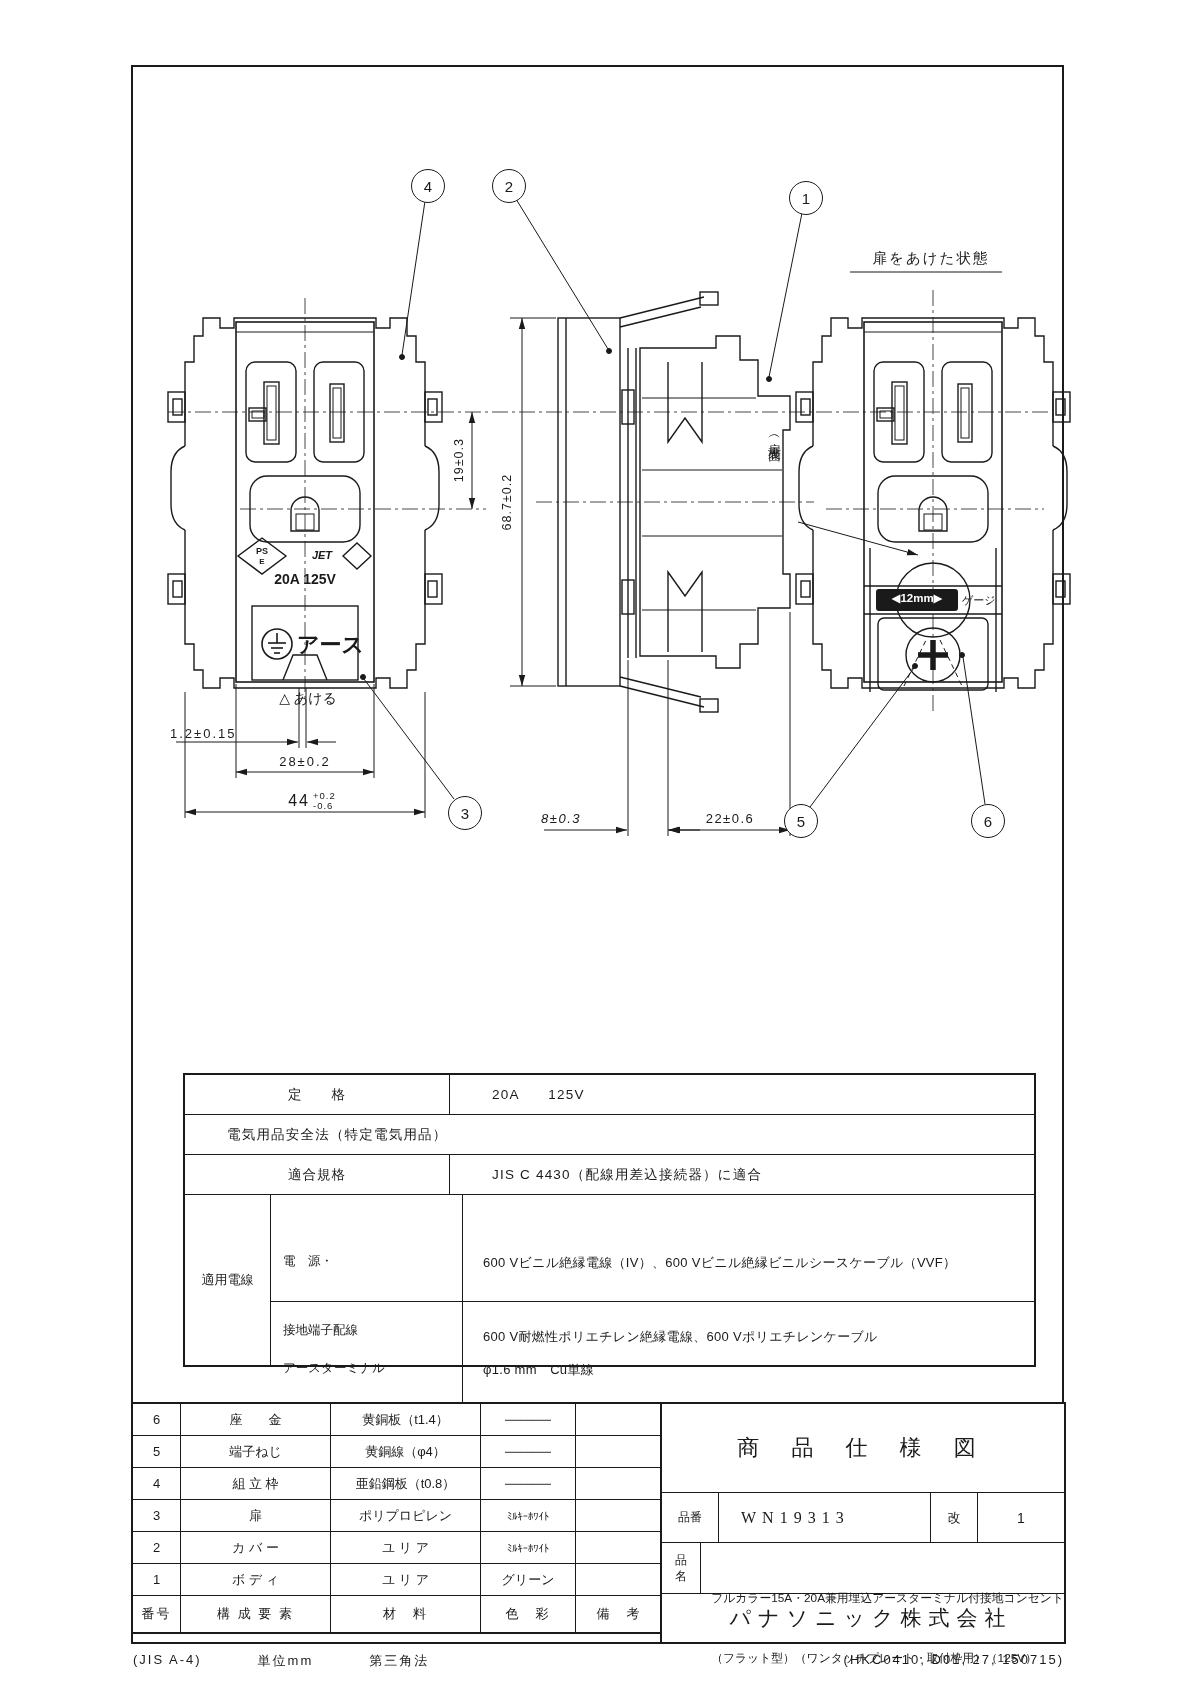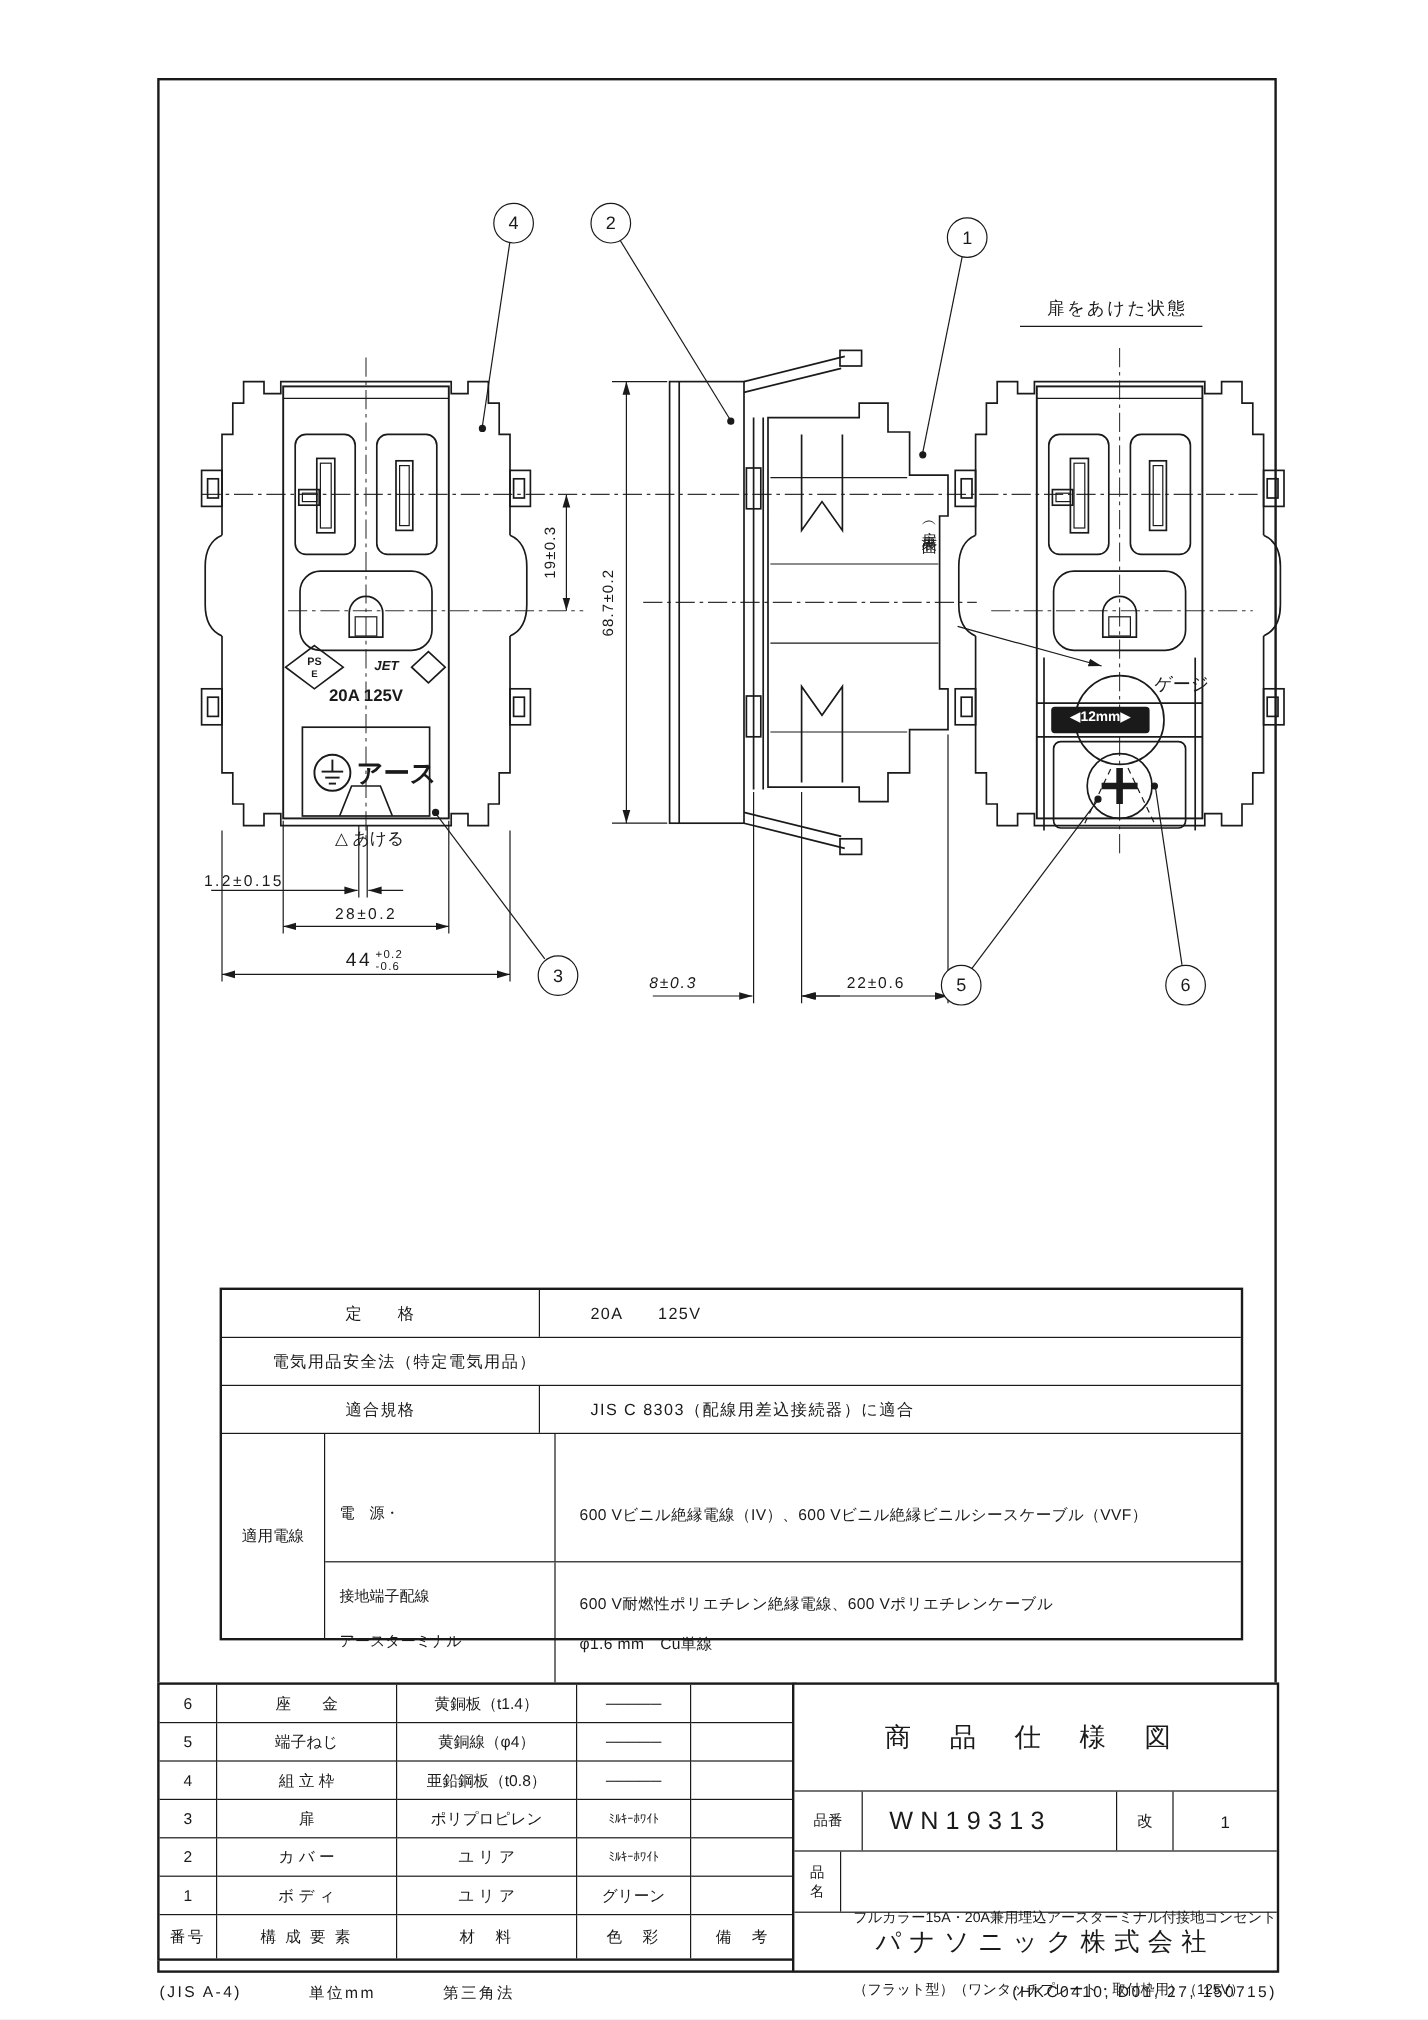--- a/index.html
+++ b/index.html
@@ -37,21 +37,21 @@
   .pc.hdr{height:36px;border-bottom:none;font-size:13px;letter-spacing:2px;}
   .pc.small{font-size:10.5px;letter-spacing:0;}
   
   .tblock{position:absolute;left:660px;top:1402px;width:402px;height:238px;border:2px solid #1a1a1a;border-left-width:2px;
           background:#fff;display:flex;flex-direction:column;}
   .tb-title{height:88px;border-bottom:1.5px solid #1a1a1a;display:flex;align-items:center;justify-content:center;
             font-size:22px;letter-spacing:13px;white-space:pre;}
   .tb-row{display:flex;border-bottom:1.5px solid #1a1a1a;}
   .tb-lab{width:36px;border-right:1.5px solid #1a1a1a;display:flex;align-items:center;justify-content:center;
           font-size:12px;line-height:1.35;word-break:break-all;text-align:center;padding:0 10px;}
-  .tb-pn{flex:1;display:flex;align-items:center;padding-left:22px;font-size:21px;letter-spacing:6px;}
+  .tb-pn{flex:1;display:flex;align-items:center;padding-left:22px;font-size:16px;letter-spacing:6px;font-family:Liberation Serif, serif;}
   .tb-revlab{width:46px;border-left:1.5px solid #1a1a1a;border-right:1.5px solid #1a1a1a;display:flex;
              align-items:center;justify-content:center;font-size:13px;}
   .tb-rev{width:86px;display:flex;align-items:center;justify-content:center;font-size:14px;}
   .tb-name{flex:1;padding:5px 0 0 10px;font-size:11.8px;line-height:20px;white-space:pre;}
   .tb-co{flex:1;display:flex;align-items:center;justify-content:center;font-size:21px;letter-spacing:7px;white-space:pre;}
   .tb-row2{height:49px;}
   .tb-row3{height:50px;}
   .tb-row4{flex:1;border-bottom:none;display:flex;padding-left:16px;}
   
   .f-left{position:absolute;left:133px;top:1652px;font-size:13px;display:flex;gap:56px;letter-spacing:2px;white-space:pre;}
@@ -239,33 +239,33 @@
   <div class="t ctr" style="left:521px;top:812px;width:80px;font-size:13px;letter-spacing:1.5px;font-style:italic;">8±0.3</div>
   <div class="t ctr" style="left:683px;top:812px;width:94px;font-size:13px;letter-spacing:1.5px;">22±0.6</div>
 
   <div class="t ctr" style="left:247px;top:546px;width:30px;font-size:9px;font-weight:bold;">PS</div>
   <div class="t ctr" style="left:252px;top:557px;width:20px;font-size:8px;font-weight:bold;">E</div>
   <div class="t ctr" style="left:303px;top:549px;width:38px;font-size:11px;font-weight:bold;font-style:italic;">JET</div>
   <div class="t ctr" style="left:254px;top:571px;width:102px;font-size:14px;font-weight:bold;">20A 125V</div>
   <div class="t" style="left:297px;top:632px;width:62px;font-size:22px;font-weight:bold;">アース</div>
   <div class="t ctr" style="left:272px;top:690px;width:72px;font-size:14px;">△ あける</div>
   <div class="t ctr" style="left:876px;top:592px;width:82px;font-size:11.5px;font-weight:bold;color:#fff;">◀12mm▶</div>
-  <div class="t" style="left:962px;top:562px;width:42px;font-size:15px;">ゲージ</div>
+  <div class="t" style="left:962px;top:594px;width:42px;font-size:11px;">ゲージ</div>
 
   <div class="spec">
     <div class="srow" style="height:39px;">
       <div class="slabel">定　　格</div>
       <div class="sval">20A　　125V</div>
     </div>
     <div class="srow" style="height:39px;">
       <div class="sval">電気用品安全法（特定電気用品）</div>
     </div>
     <div class="srow" style="height:39px;">
       <div class="slabel">適合規格</div>
-      <div class="sval">JIS C 8303（配線用差込接続器）に適合</div>
+      <div class="sval">JIS C 4430（配線用差込接続器）に適合</div>
     </div>
     <div class="srow" style="height:170px;">
       <div class="wlabel">適用電線</div>
       <div class="wcol">
         <div class="wsub" style="height:106px;">
           <div class="wsublabel">
             <div>電　源・</div>
             <div>接地端子配線</div>
           </div>
           <div class="wlines">

